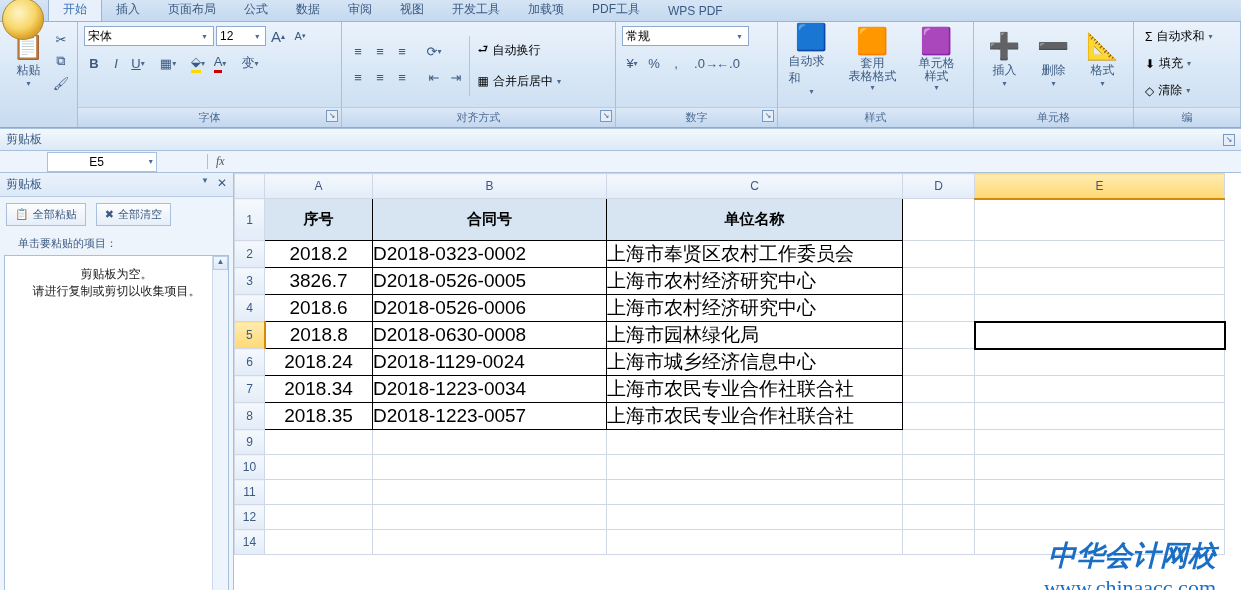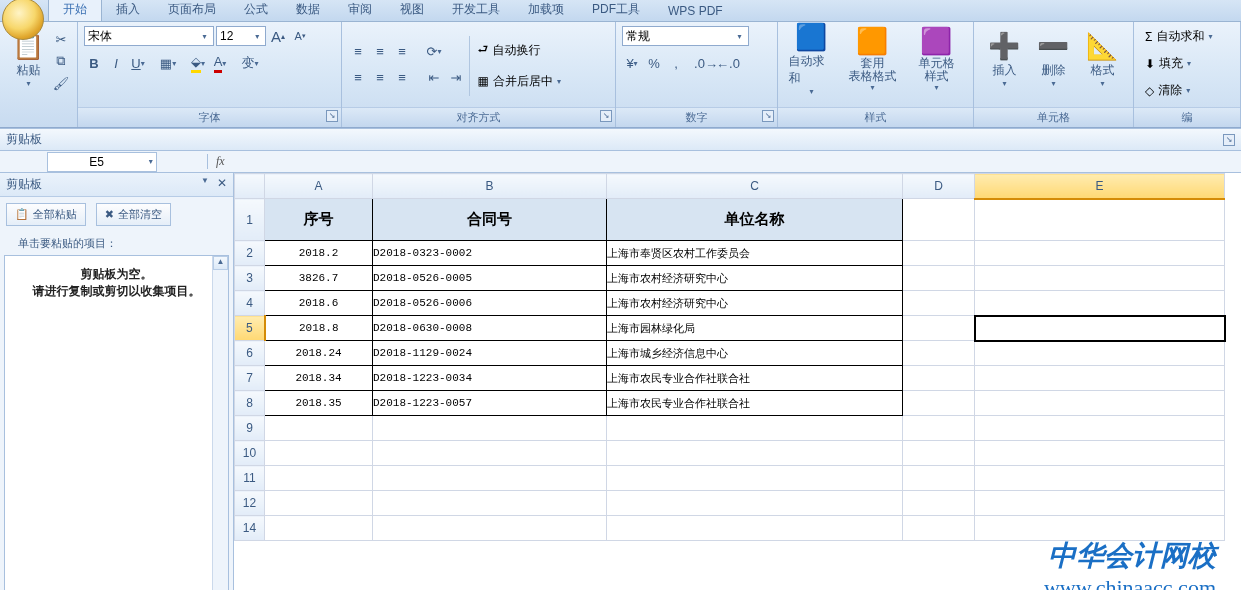--- a/index.html
+++ b/index.html
@@ -41,38 +41,38 @@
 
 
 .main { display: flex; height: 440px; }
 .clip-pane { width: 234px; background: #eef4fb; border-right: 1px solid #a8c0de; display: flex; flex-direction: column; }
 .clip-hdr { display: flex; justify-content: space-between; padding: 3px 6px; background: linear-gradient(#eaf2fb,#dce9f7); border-bottom: 1px solid #b7cce6; color: #3b5a82; font-size: 12px; }
 .clip-hdr .x { cursor: pointer; }
 .clip-btns { display: flex; gap: 10px; padding: 6px; }
 .clip-btns .cb { border: 1px solid #a8c0de; background: linear-gradient(#fdfdfe,#e5eef8); padding: 3px 8px; font-size: 11px; color: #3b5a82; display: flex; align-items: center; gap: 4px; }
 .clip-caption { padding: 4px 18px; color: #3b5a82; font-size: 11px; }
 .clip-body { margin: 0 4px 4px 4px; flex: 1; background: #fff; border: 1px solid #a8c0de; position: relative; }
-.clip-empty { text-align: center; font-family: KaiTi, serif; font-size: 12px; color: #222; padding: 10px 12px; font-weight: bold; }
+.clip-empty { text-align: center; font-family: KaiTi, serif; font-size: 12px; color: #222; padding: 10px 12px; }
 .clip-scroll { position: absolute; right: 0; top: 0; bottom: 0; width: 16px; background: #eef4fb; border-left: 1px solid #cbd9eb; }
 .clip-scroll .ar { height: 14px; background: linear-gradient(#f3f8fd,#dce9f7); border: 1px solid #b7cce6; font-size: 8px; text-align: center; color: #4a6a94; }
 
 
 .sheet { flex: 1; background: #fff; position: relative; overflow: hidden; }
 .grid { border-collapse: collapse; table-layout: fixed; }
 .grid td, .grid th { border: 1px solid #d0d7e5; height: 25px; padding: 0; }
 .col-hdr, .row-hdr, .corner { background: linear-gradient(#f5f9fd,#e2ecf8); color: #3b5a82; text-align: center; font-weight: normal; font-size: 12px; }
 .row-hdr { width: 30px; text-align: center; }
 .row-hdr.sel { background: linear-gradient(#ffecb0,#ffd873); border-right: 2px solid #d48b07; }
 .col-hdr.sel { background: linear-gradient(#ffecb0,#ffd873); border-bottom: 2px solid #d48b07; }
 .col-A { width: 108px; }
 .col-B { width: 234px; }
 .col-C { width: 296px; }
 .col-D { width: 72px; }
 .col-E { width: 250px; }
-.cell { padding: 0 4px; font-size: 11px; font-family: Liberation Mono, monospace; white-space: nowrap; overflow: hidden; }
+.cell { padding: 0 4px; font-size: 19px; font-family: Liberation Sans, sans-serif; white-space: nowrap; overflow: hidden; }
 .cell.center { text-align: center; }
 .data-hdr { background: #d7e4f2; font-weight: bold; text-align: center; font-family: KaiTi, serif; font-size: 15px; }
 .tbl-border td.cell { border: 1px solid #000; }
 .tbl-border .data-hdr { border: 1px solid #000; }
 .sel-cell { outline: 2px solid #000; outline-offset: -1px; }
 
 .watermark1 { position: absolute; right: 25px; bottom: 38px; font-size: 28px; font-weight: bold; color: #1a6fc5; font-style: italic; font-family: "SimHei", sans-serif; }
 .watermark2 { position: absolute; right: 25px; bottom: 12px; font-size: 22px; color: #1a6fc5; font-family: "Times New Roman", serif; }
 </style>
 </head>

